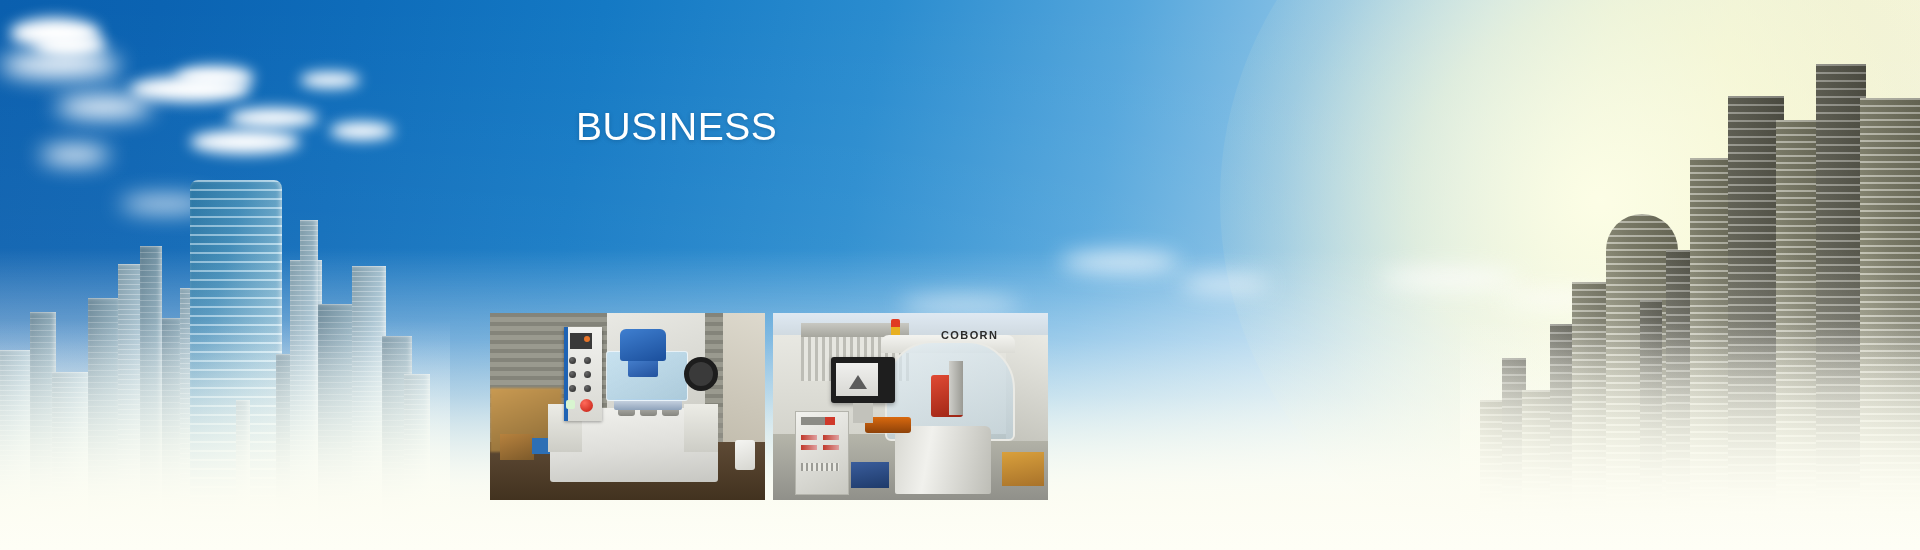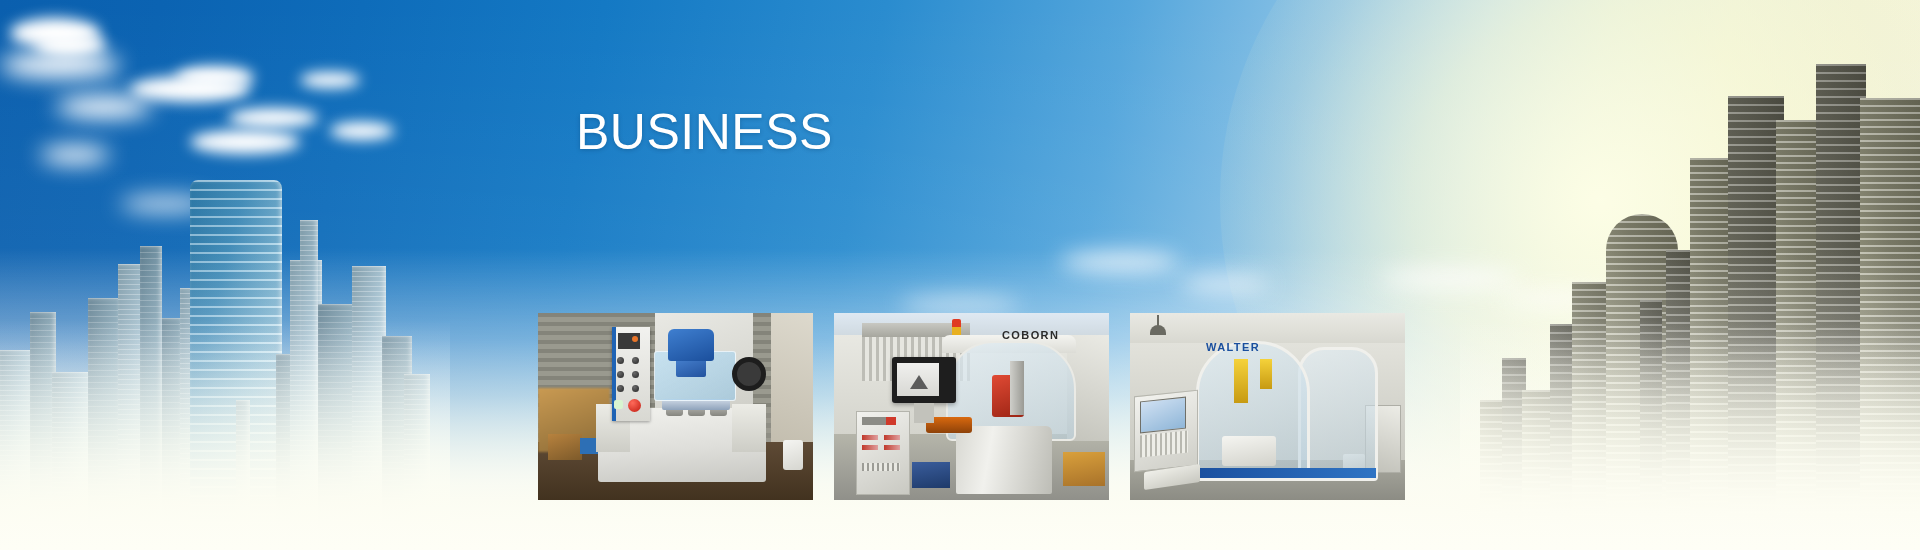--- a/index.html
+++ b/index.html
@@ -208,33 +208,33 @@
     line-height: 1;
     letter-spacing: 1.6px;
     word-spacing: 5px;
     white-space: nowrap;
     text-shadow: 0 1px 3px rgba(0,50,90,0.30);
   }
   .subtitle-word {
     margin-top: 11px;
     margin-left: 58px;
     color: #ffffff;
-    font-size: 50px;
+    font-size: 39px;
     line-height: 1;
     letter-spacing: 0.5px;
     text-shadow: 0 1px 4px rgba(0,50,90,0.30);
   }
 
   
   .photo-strip {
     position: absolute;
-    left: 538px;
+    left: 490px;
     top: 313px;
     display: flex;
-    gap: 21px;
+    gap: 8px;
   }
   .photo {
     position: relative;
     width: 275px;
     height: 187px;
     overflow: hidden;
     background: #c9c9c2;
   }
   .photo .ph-label {
     position: absolute;
@@ -681,36 +681,16 @@
       <div class="cab-row" style="left:28px; top:122px; width:16px;"></div>
       <div class="cab-row" style="left:50px; top:122px; width:16px;"></div>
       <div class="cab-row" style="left:28px; top:132px; width:16px;"></div>
       <div class="cab-row" style="left:50px; top:132px; width:16px;"></div>
       <div class="cab-keys"></div>
       <div class="cart"></div>
       <div class="boxes"></div>
       <span class="ph-label" style="left:168px; top:16px;">COBORN</span>
     </div>
 
-    <div class="photo p3">
-      <div class="ceiling"></div>
-      <div class="backwall"></div>
-      <div class="floor"></div>
-      <div class="lamp-rod"></div>
-      <div class="lamp"></div>
-      <div class="rightcab"></div>
-      <div class="drums"></div>
-      <div class="enc2"></div>
-      <div class="enclosure"></div>
-      <div class="yellow-part"></div>
-      <div class="yellow-part2"></div>
-      <div class="inner-white"></div>
-      <div class="blue-stripe"></div>
-      <div class="console"></div>
-      <div class="console-scr"></div>
-      <div class="console-keys"></div>
-      <div class="keyboard"></div>
-      <span class="ph-label" style="left:76px; top:28px; color:#1a4f9e;">WALTER</span>
-    </div>
 
   </div>
 
 </div>
 
 </body></html>

